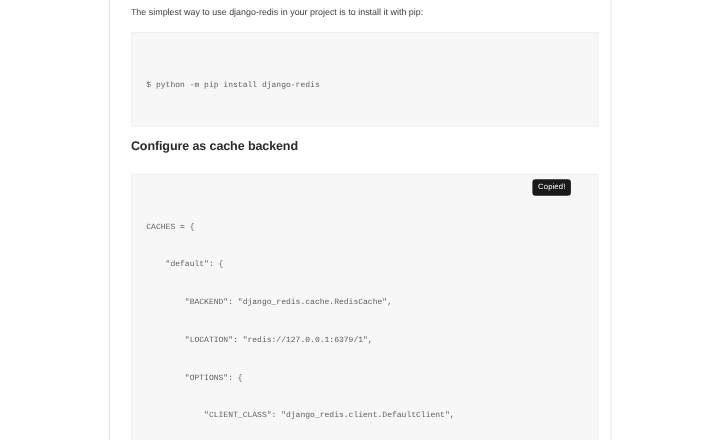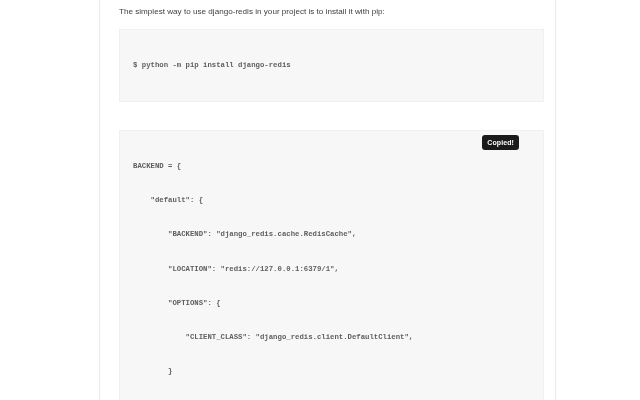--- a/index.html
+++ b/index.html
@@ -74,28 +74,27 @@
     color: #2b2b2b;
     letter-spacing: -0.1px;
   }
 
   
   .codeblock {
     position: relative;
     background: #f7f7f7;
     border: 1px solid #f0f0f0;
     box-sizing: border-box;
-    padding: 7px 10px 7px 13px;
+    padding: 20px 10px 7px 13px;
     font-family: "Liberation Mono", monospace;
     font-size: 7.3px;
     line-height: 11.4px;
     color: #5e5e5e;
     white-space: pre;
     overflow: hidden;
-    font-weight: bold;
   }
   .codeblock .cline { display: block; }
 
   
   .copy-wrap {
     position: absolute;
     top: 3px;
     right: 5px;
     display: flex;
     align-items: center;
@@ -137,28 +136,29 @@
     <p class="para">The simplest way to use django-redis in your project is to install it with pip:</p>
 
     <div class="gap-a"></div>
 
     <div class="codeblock">
       <span class="cline">$ python -m pip install django-redis</span>
     </div>
 
     <div class="gap-a"></div>
 
+    <h2 class="section-heading">Configure as cache backend</h2>
 
     <div class="gap-c"></div>
 
 
     <div class="gap-b"></div>
 
     <div class="codeblock">
-      <span class="cline">BACKEND = {</span>
+      <span class="cline">CACHES = {</span>
       <span class="cline">    "default": {</span>
       <span class="cline">        "BACKEND": "django_redis.cache.RedisCache",</span>
       <span class="cline">        "LOCATION": "redis://127.0.0.1:6379/1",</span>
       <span class="cline">        "OPTIONS": {</span>
       <span class="cline">            "CLIENT_CLASS": "django_redis.client.DefaultClient",</span>
       <span class="cline">        }</span>
       
       
 
       <div class="copy-wrap">

